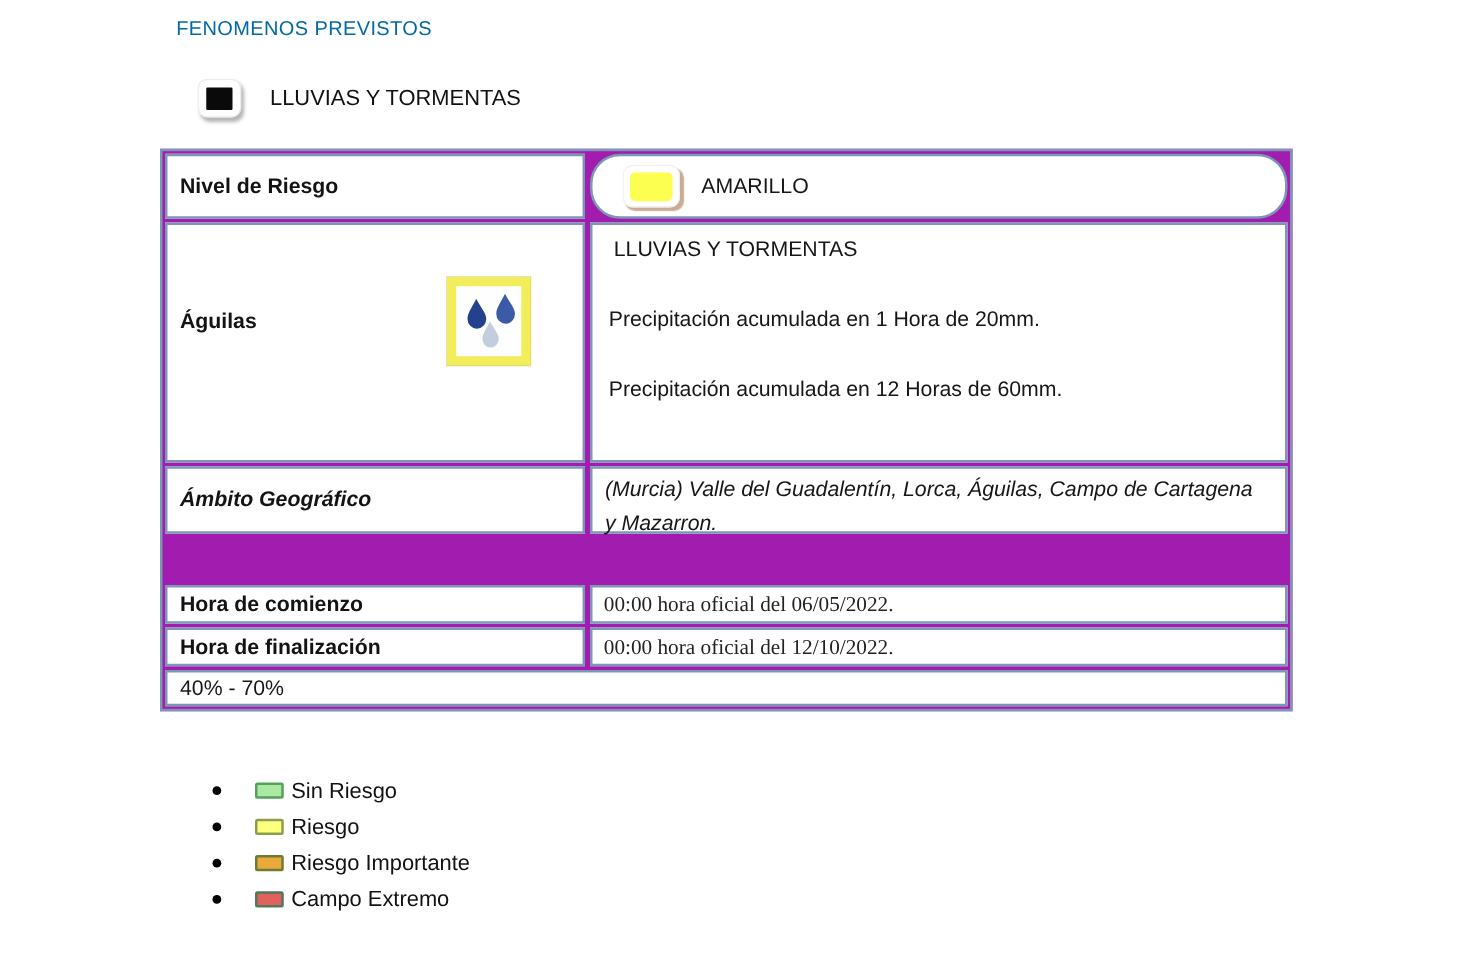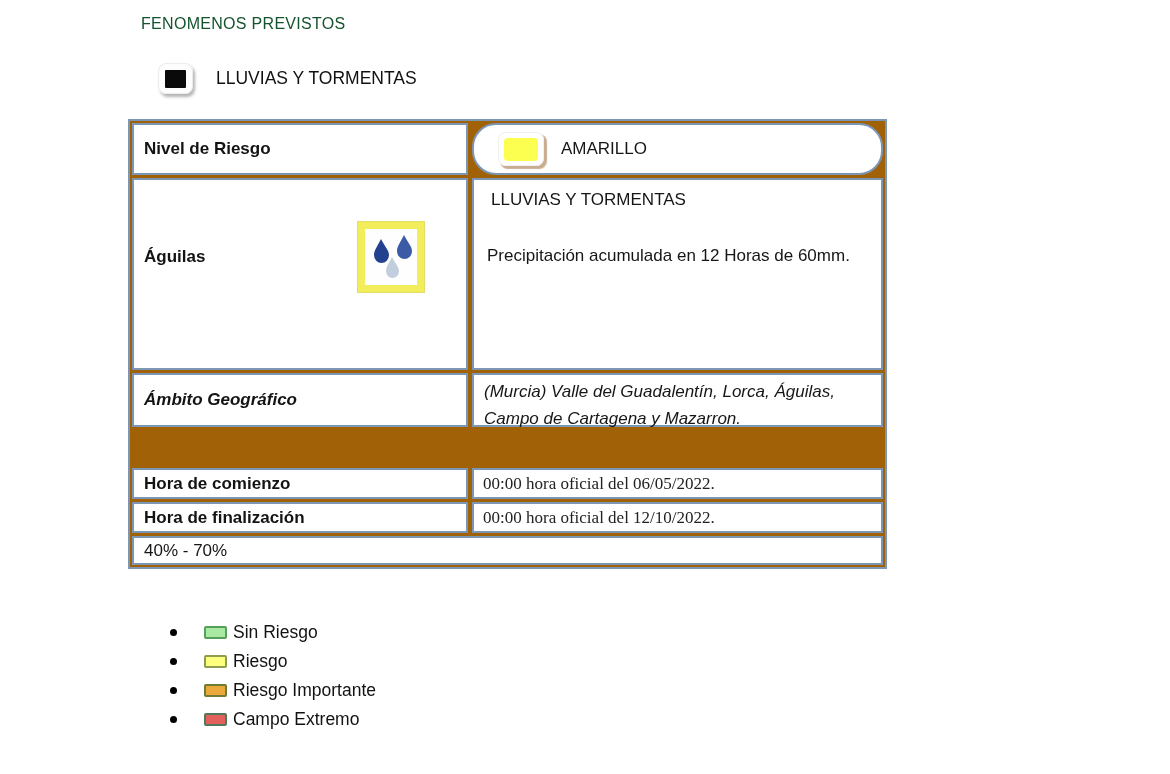--- a/index.html
+++ b/index.html
@@ -1,35 +1,35 @@
 <!DOCTYPE html>
 <html><head>
 <meta charset="utf-8">
 <style>
   * { box-sizing: border-box; margin: 0; padding: 0; }
   html, body { width: 1170px; height: 774px; background: #ffffff; overflow: hidden; }
   body { font-family: "Liberation Sans", sans-serif; color: #161616; position: relative; --tb: #7c96b6; }
 
   .doc-title {
     position: absolute; left: 141px; top: 15px;
-    font-size: 16px; letter-spacing: 0.3px; color: #14532d;
+    font-size: 16px; letter-spacing: 0.3px; color: #0369a1;
   }
 
   .subheader { position: absolute; left: 158px; top: 63px; display: flex; align-items: center; }
   .black-btn {
     width: 35px; height: 31px; background: #fdfdfd; border-radius: 8px;
     box-shadow: 2px 3px 3px rgba(120,120,120,0.55), inset 0 0 0 1px #ececec;
     display: flex; align-items: center; justify-content: center; margin-right: 23px;
   }
   .black-btn .sq { width: 21px; height: 18px; background: #0a0a0a; border-radius: 1px; }
   .subheader-label { font-size: 17.5px; color: #111; }
 
   .risk-table {
-    position: absolute; left: 128px; top: 119px; width: 759px;
-    border: 2px solid var(--tb); padding: 2px; background: #a16207;
+    position: absolute; left: 128px; top: 119px; width: 906px;
+    border: 2px solid var(--tb); padding: 2px; background: #a21caf;
   }
   .tr { display: flex; gap: 4px; margin-bottom: 3px; }
   .tr:last-child { margin-bottom: 0; }
   .tl, .tv { border: 2px solid var(--tb); background: #fff; }
   .tl {
     width: 336px; flex: none; display: flex; align-items: center;
     padding-left: 10px; font-weight: 700; font-size: 17px; color: #131313;
   }
   .tv { flex: 1; font-size: 17px; color: #161616; }
 
@@ -102,20 +102,21 @@
       <div class="rain-icon">
         <svg width="44" height="48" viewBox="0 0 44 48">
           <path d="M12 6 C8.5 13 5 17.5 5 22 a7.5 8 0 0 0 15 0 c0-4.5-4.5-9-8-16z" fill="#24418f"></path>
           <path d="M35 2 C31.5 9 28 13.5 28 18 a7.5 8 0 0 0 15 0 c0-4.5-4.5-9-8-16z" fill="#3c5ba6"></path>
           <path d="M23 24 C20 30 17 34 17 38 a6.5 7 0 0 0 13 0 c0-4-4-8-7-14z" fill="#c2cede"></path>
         </svg>
       </div>
     </div>
     <div class="tv">
       <p class="first">LLUVIAS Y TORMENTAS</p>
+      <p>Precipitación acumulada en 1 Hora de 20mm.</p>
       <p>Precipitación acumulada en 12 Horas de 60mm.</p>
     </div>
   </div>
 
   <div class="tr r3">
     <div class="tl">Ámbito Geográfico</div>
     <div class="tv">(Murcia) Valle del Guadalentín, Lorca, Águilas, Campo de Cartagena y Mazarron.</div>
   </div>
 
   <div class="tr r4">

